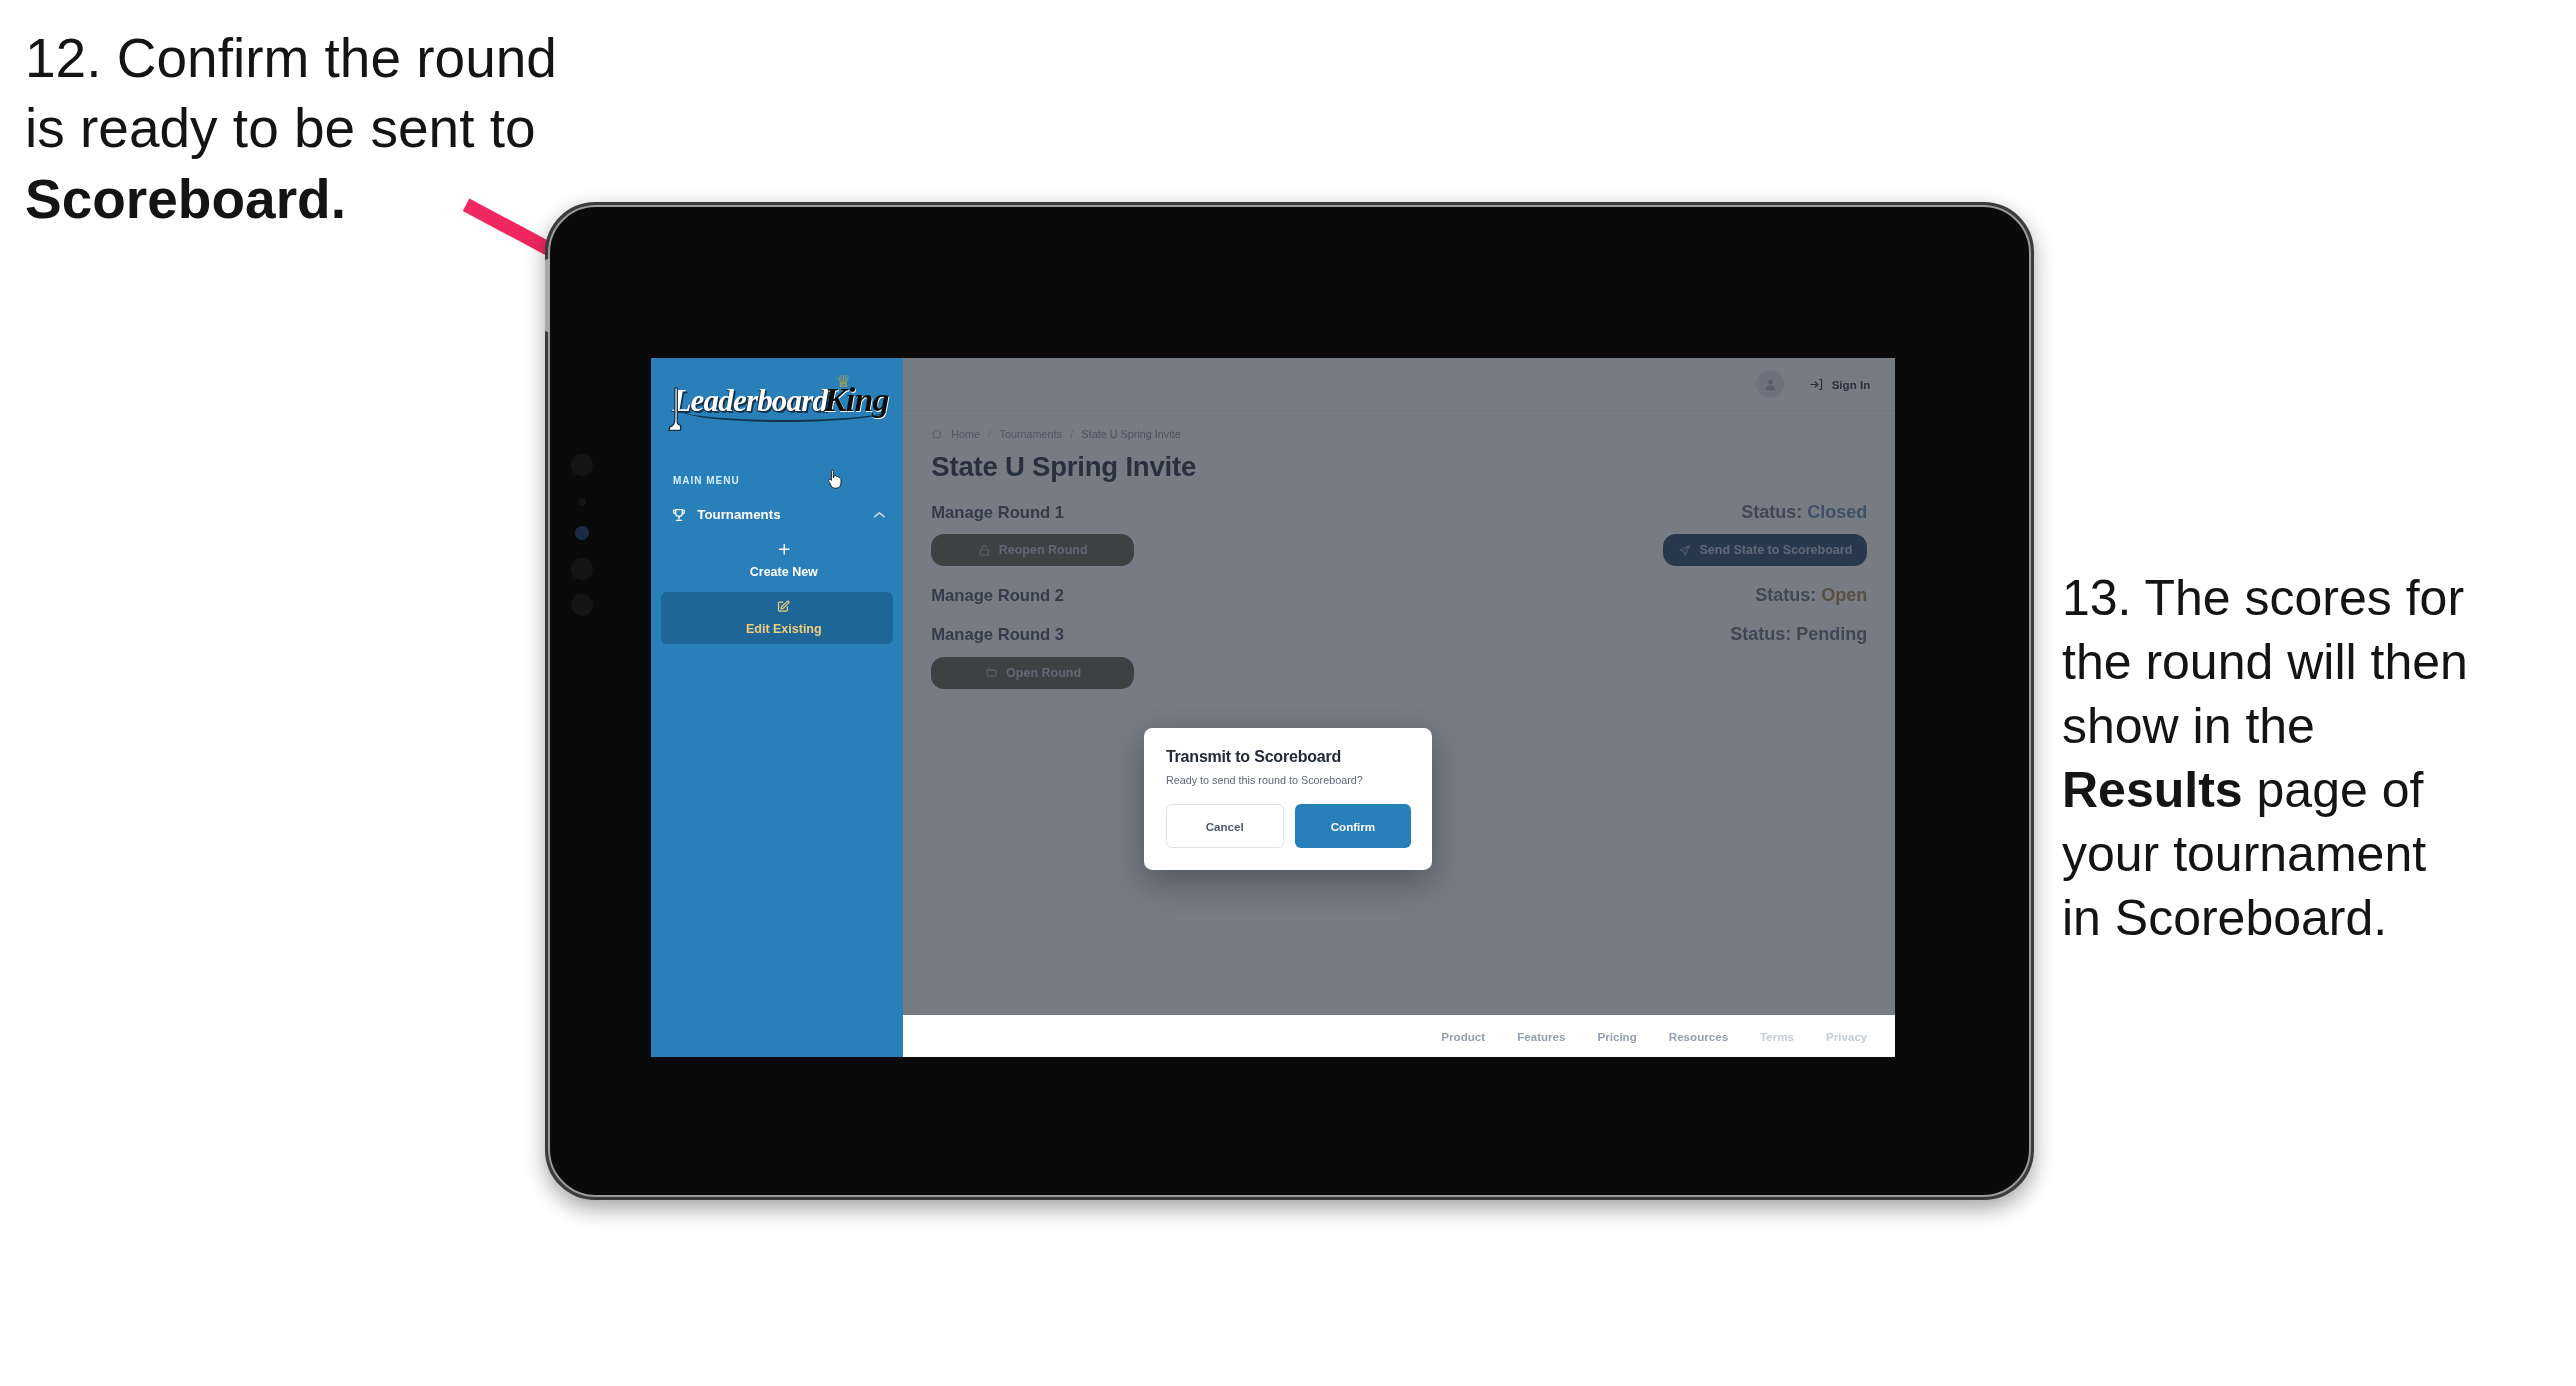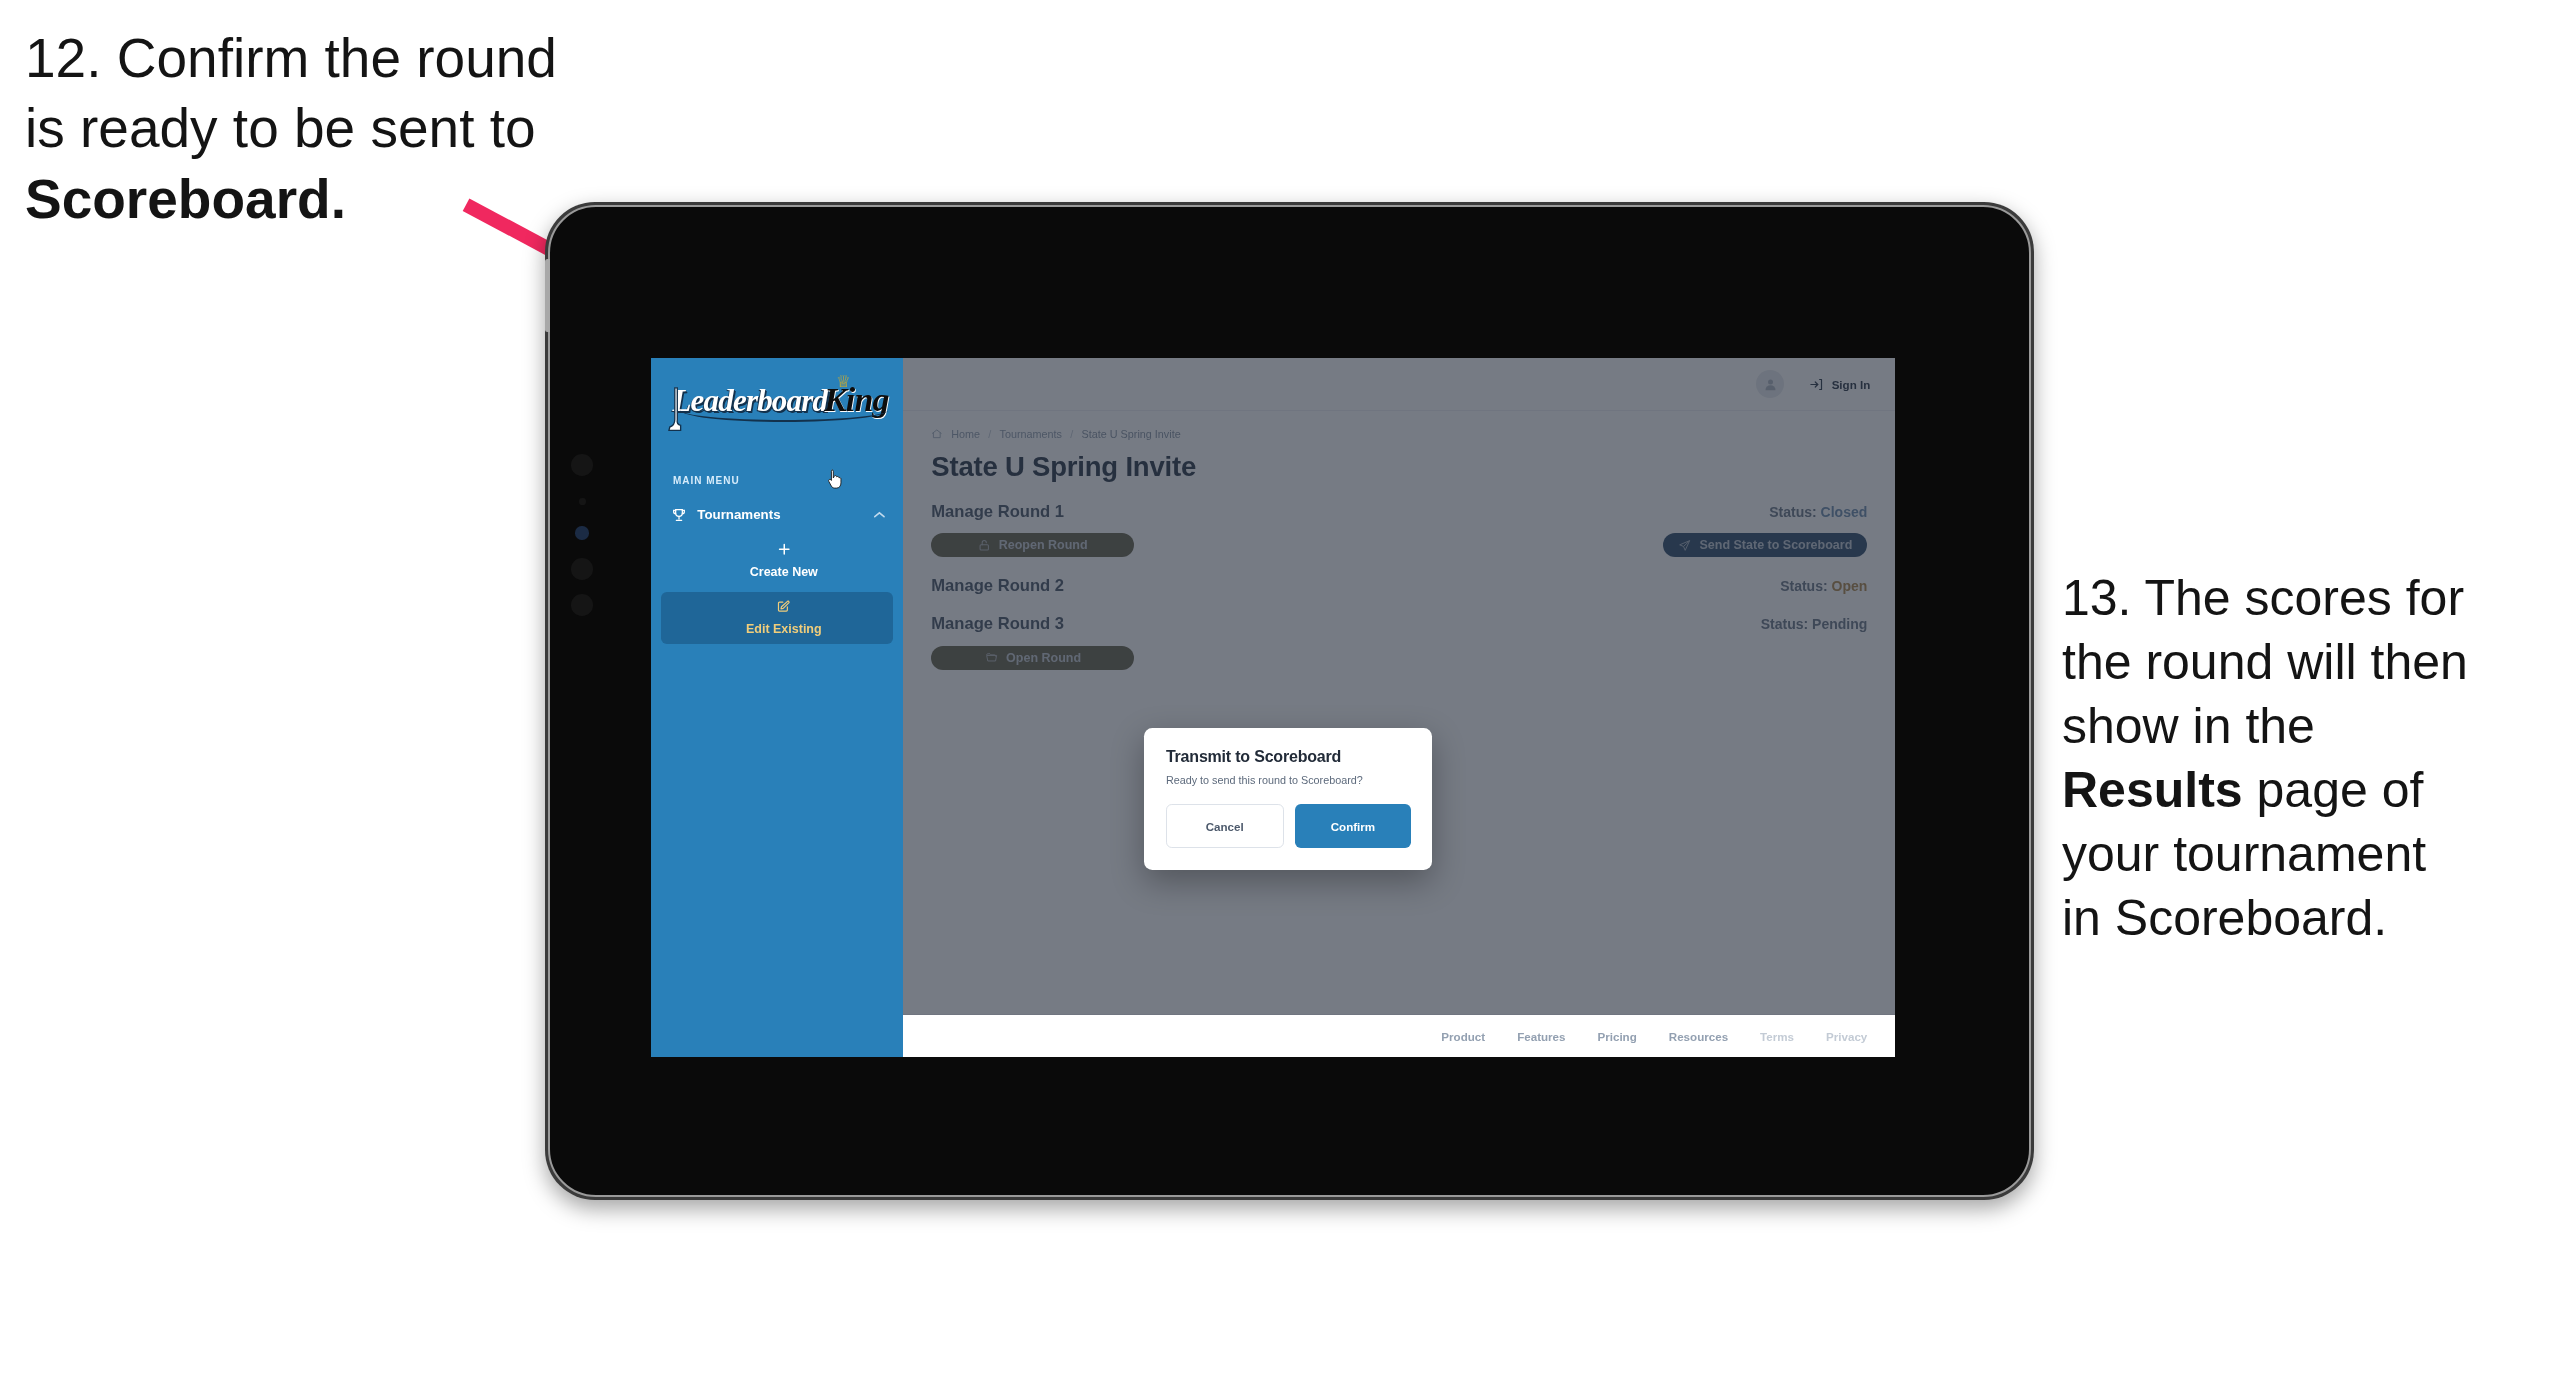--- a/index.html
+++ b/index.html
@@ -88,28 +88,28 @@
 
   #page-body{flex:1;padding:16.6px 28px 0 28px;}
   #breadcrumb{display:flex;align-items:flex-start;gap:8.3px;font-size:10.8px;color:#94a0b0;}
   #breadcrumb .sep{color:#c2cad4;}
   #breadcrumb .crumb-current{color:#8b97a7;}
   #page-title{font-size:27.5px;font-weight:bold;color:#2f3a4a;margin:11.6px 0 0 0;letter-spacing:-0.2px;}
 
   .round-block{margin-top:18.3px;}
   .round-head{display:flex;align-items:baseline;justify-content:space-between;}
   .round-name{font-size:16.6px;font-weight:bold;color:#4e5a6b;}
-  .round-status{font-size:14px;font-weight:bold;color:#6d798a;}
+  .round-status{font-size:18px;font-weight:bold;color:#6d798a;}
   .round-status .val{color:#6d798a;}
   .round-status.status-closed .val{color:#6f8fb0;}
   .round-status.status-open .val{color:#b08a4f;}
   .round-status.status-pending .val{color:#6d798a;}
   .round-actions{display:flex;justify-content:space-between;margin-top:11.6px;}
   .btn{display:inline-flex;align-items:center;justify-content:center;gap:8.3px;
-    min-width:203px;height:24px;border-radius:13px;font-size:12.5px;font-weight:bold;
+    min-width:203px;height:32px;border-radius:13px;font-size:12.5px;font-weight:bold;
     box-sizing:border-box;padding:0 15px;}
   .btn-olive{background:#6b6650;color:#c6ccd4;}
   .btn-muted{background:rgba(255,255,255,.06);color:#5c6878;}
   .btn-navy{background:#34506e;color:#c2cbd6;}
   .btn .icon svg{opacity:.8;}
 
   #footer{height:42px;background:#ffffff;display:flex;align-items:center;
     justify-content:flex-end;gap:32px;padding-right:28px;border-top:0.8px solid #eef0f3;}
   .footer-link{font-size:11.6px;font-weight:bold;color:#93a0b1;}
   .footer-link.dim{color:#c3cbd5;}

